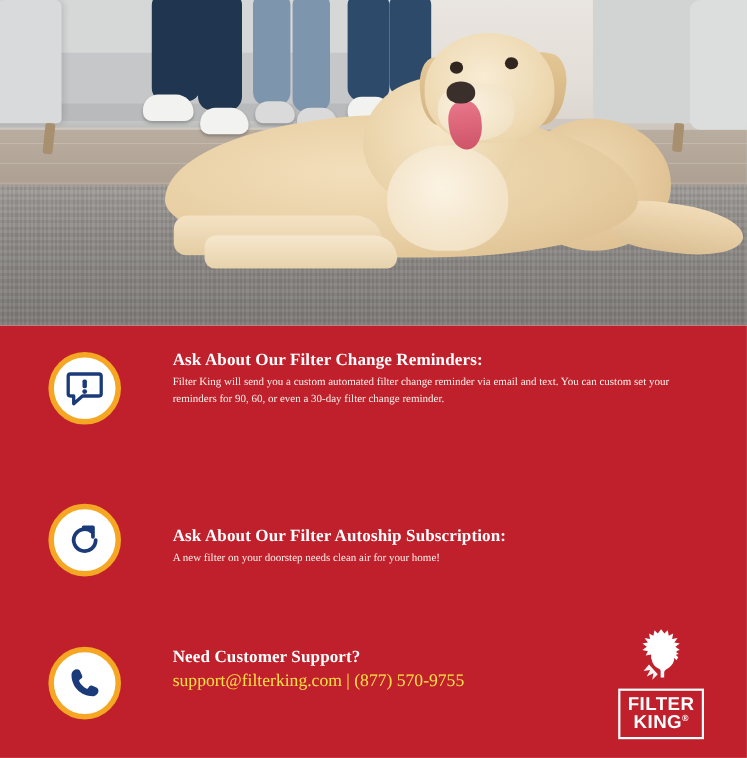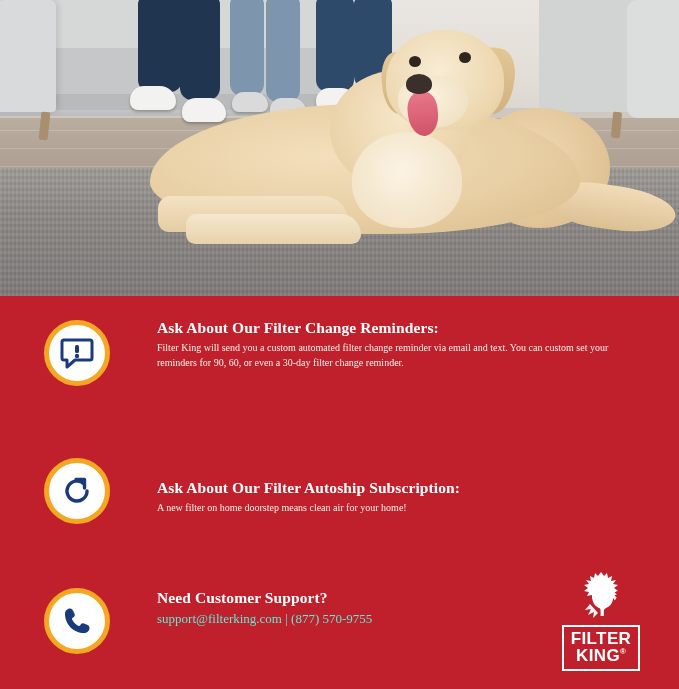--- a/index.html
+++ b/index.html
@@ -237,22 +237,22 @@
     line-height: 1.25;
   }
   .body {
     font-size: 10px;
     color: #f7f1ec;
     line-height: 1.45;
     margin: 0;
   }
   .body p { margin: 0; }
   .contact {
-    font-size: 13px;
-    color: #5eead4;
+    font-size: 16px;
+    color: #fde047;
     margin-top: 3px;
   }
 
   
   #block-reminders { left: 44px; top: 24px; }
   #block-reminders .txt { position:absolute; left: 113px; top: -2px; width: 470px; }
 
   #block-autoship { left: 44px; top: 162px; }
   #block-autoship .txt { position:absolute; left: 113px; top: -4px; width: 480px; margin-top: 24px; }
 
@@ -365,21 +365,21 @@
     <div class="block" id="block-autoship">
       <div class="icon-ring">
         <svg width="34" height="34" viewBox="0 0 34 34" aria-hidden="true">
           <path d="M27 17a10 10 0 1 1-3.2-7.3" fill="none" stroke="#1b3a7a" stroke-width="3.4" stroke-linecap="round"></path>
           <path d="M16 5.5h8.5V14" fill="none" stroke="#1b3a7a" stroke-width="3.4" stroke-linecap="round" stroke-linejoin="round"></path>
         </svg>
       </div>
       <div class="txt">
         <div class="head">Ask About Our Filter Autoship Subscription:</div>
         <div class="body">
-          <p>A new filter on home doorstep means clean air for your home!</p>
+          <p>A new filter on your doorstep needs clean air for your home!</p>
         </div>
       </div>
     </div>
 
     <div class="block" id="block-support">
       <div class="icon-ring">
         <svg width="32" height="32" viewBox="0 0 32 32" aria-hidden="true">
           <path d="M9 3.5c1.6 0 2.6 1 3.2 2.4l1.4 3.2c.5 1.1.2 2.1-.7 2.8l-1.5 1.1c-.5.4-.6.9-.3 1.5 1.4 2.8 3.6 5 6.4 6.4.6.3 1.1.2 1.5-.3l1.1-1.5c.7-.9 1.7-1.2 2.8-.7l3.2 1.4c1.4.6 2.4 1.6 2.4 3.2 0 2.7-2.4 5-5.2 5C12.6 28 4 19.4 4 8.7 4 5.9 6.3 3.5 9 3.5z" fill="#1b3a7a"></path>
         </svg>
       </div>

